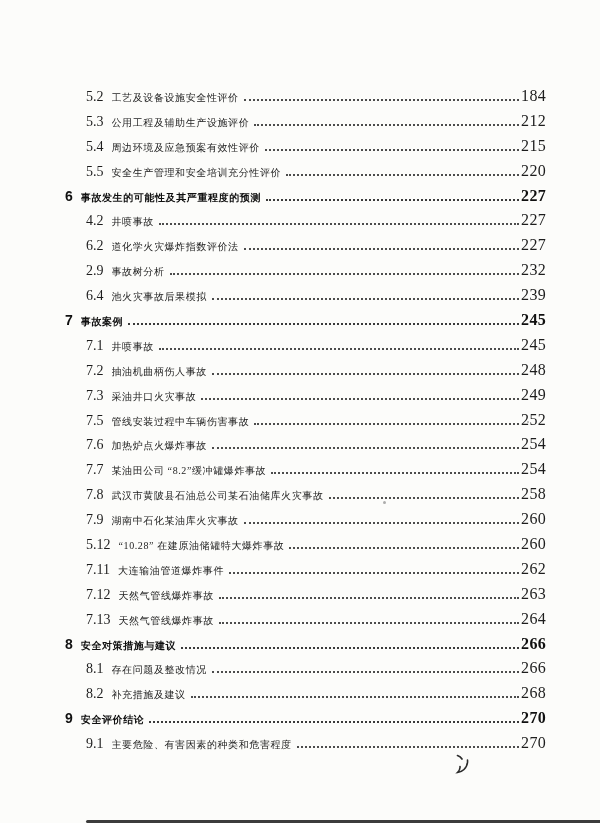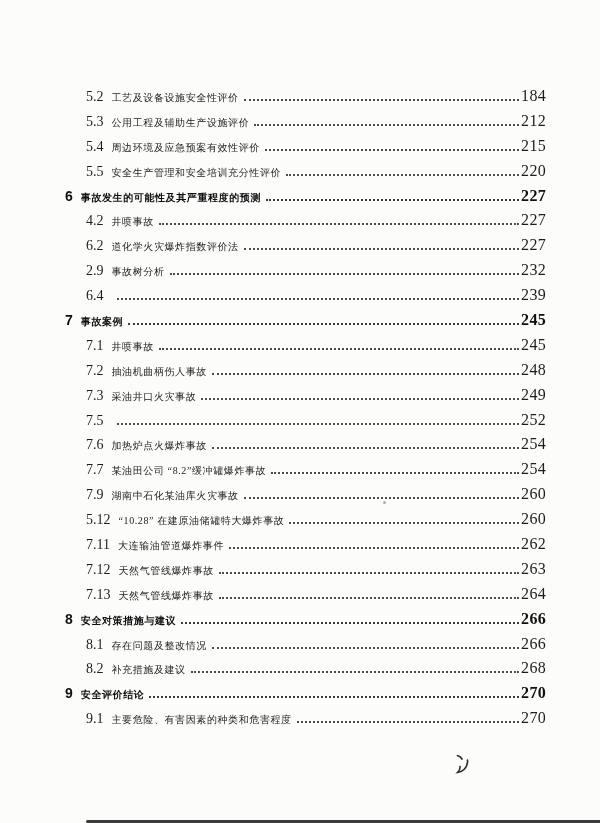--- a/index.html
+++ b/index.html
@@ -140,20 +140,21 @@
 
       <div class="row lvl2">
         <span class="num">2.9</span>
         <span class="title">事故树分析</span>
         <span class="leader"></span>
         <span class="pg">232</span>
       </div>
 
       <div class="row lvl2">
         <span class="num">6.4</span>
+        <span class="title">池火灾事故后果模拟</span>
         <span class="leader"></span>
         <span class="pg">239</span>
       </div>
 
 
       <div class="row lvl1">
         <span class="num">7</span>
         <span class="title">事故案例</span>
         <span class="leader"></span>
         <span class="pg">245</span>
@@ -176,38 +177,45 @@
       <div class="row lvl2">
         <span class="num">7.3</span>
         <span class="title">采油井口火灾事故</span>
         <span class="leader"></span>
         <span class="pg">249</span>
       </div>
 
 
       <div class="row lvl2">
         <span class="num">7.5</span>
+        <span class="title">管线安装过程中车辆伤害事故</span>
         <span class="leader"></span>
         <span class="pg">252</span>
       </div>
 
       <div class="row lvl2">
         <span class="num">7.6</span>
         <span class="title">加热炉点火爆炸事故</span>
         <span class="leader"></span>
         <span class="pg">254</span>
       </div>
 
       <div class="row lvl2">
         <span class="num">7.7</span>
         <span class="title">某油田公司 “8.2”缓冲罐爆炸事故</span>
         <span class="leader"></span>
         <span class="pg">254</span>
       </div>
 
+      <div class="row lvl2">
+        <span class="num">7.8</span>
+        <span class="title">武汉市黄陂县石油总公司某石油储库火灾事故</span>
+        <span class="leader"></span>
+        <span class="pg">258</span>
+      </div>
 
       <div class="row lvl2">
         <span class="num">7.9</span>
         <span class="title">湖南中石化某油库火灾事故</span>
         <span class="leader"></span>
         <span class="pg">260</span>
       </div>
 
       <div class="row lvl2">
         <span class="num">5.12</span>

